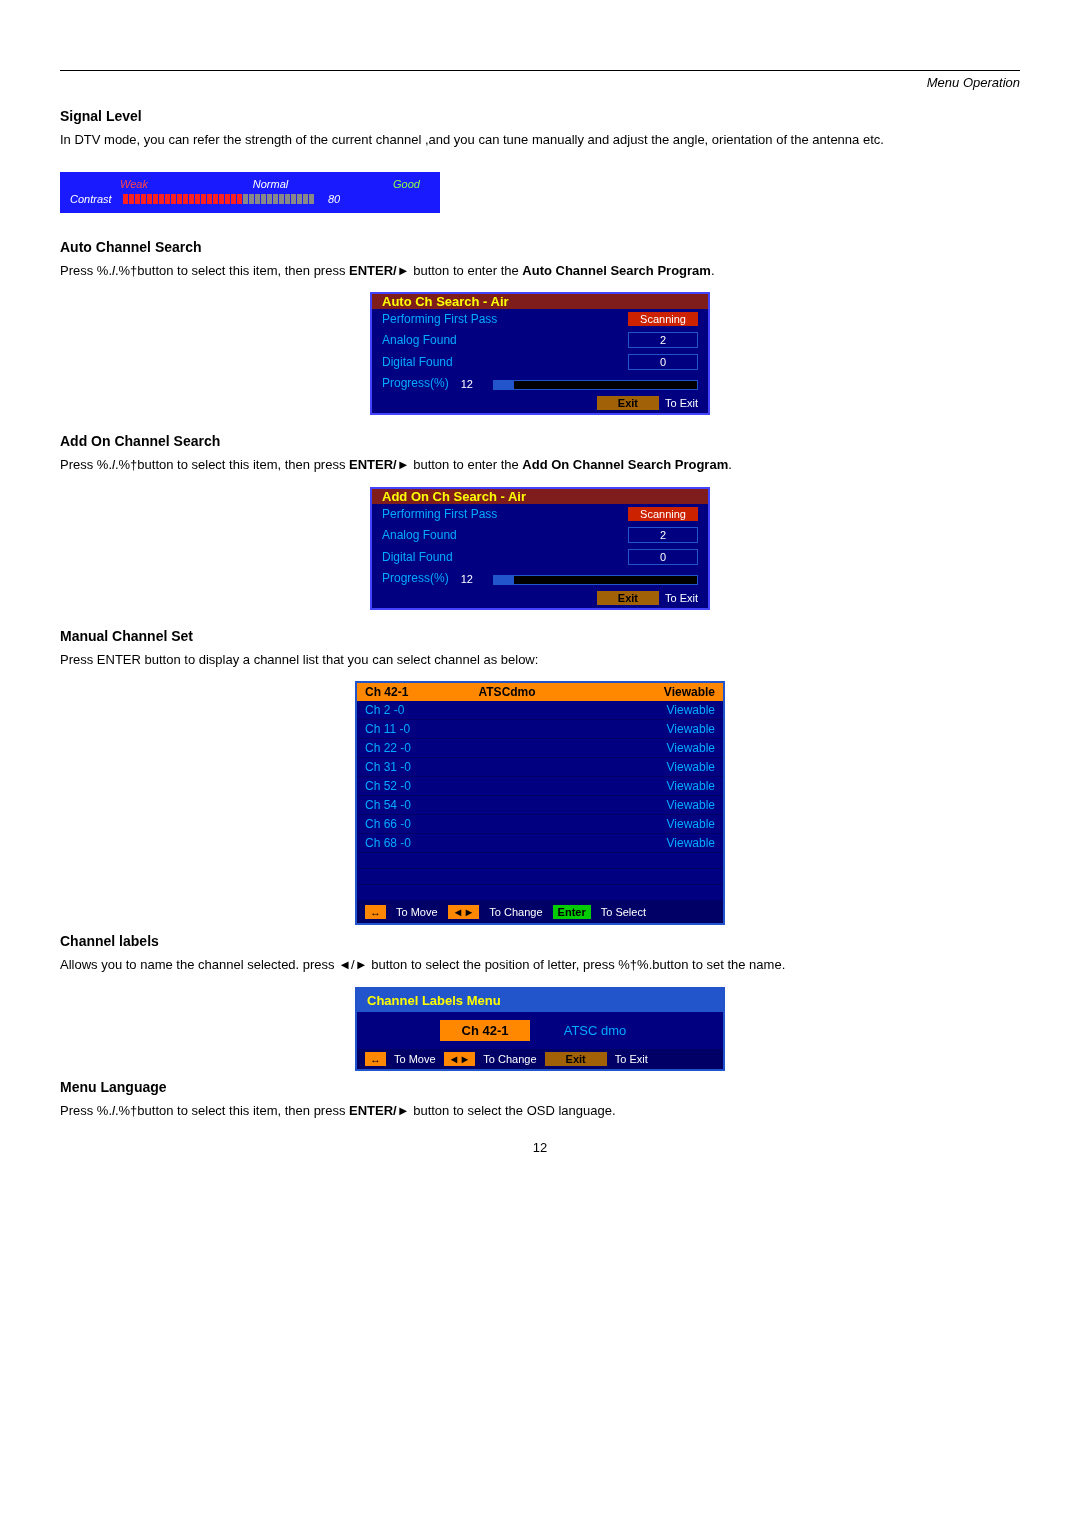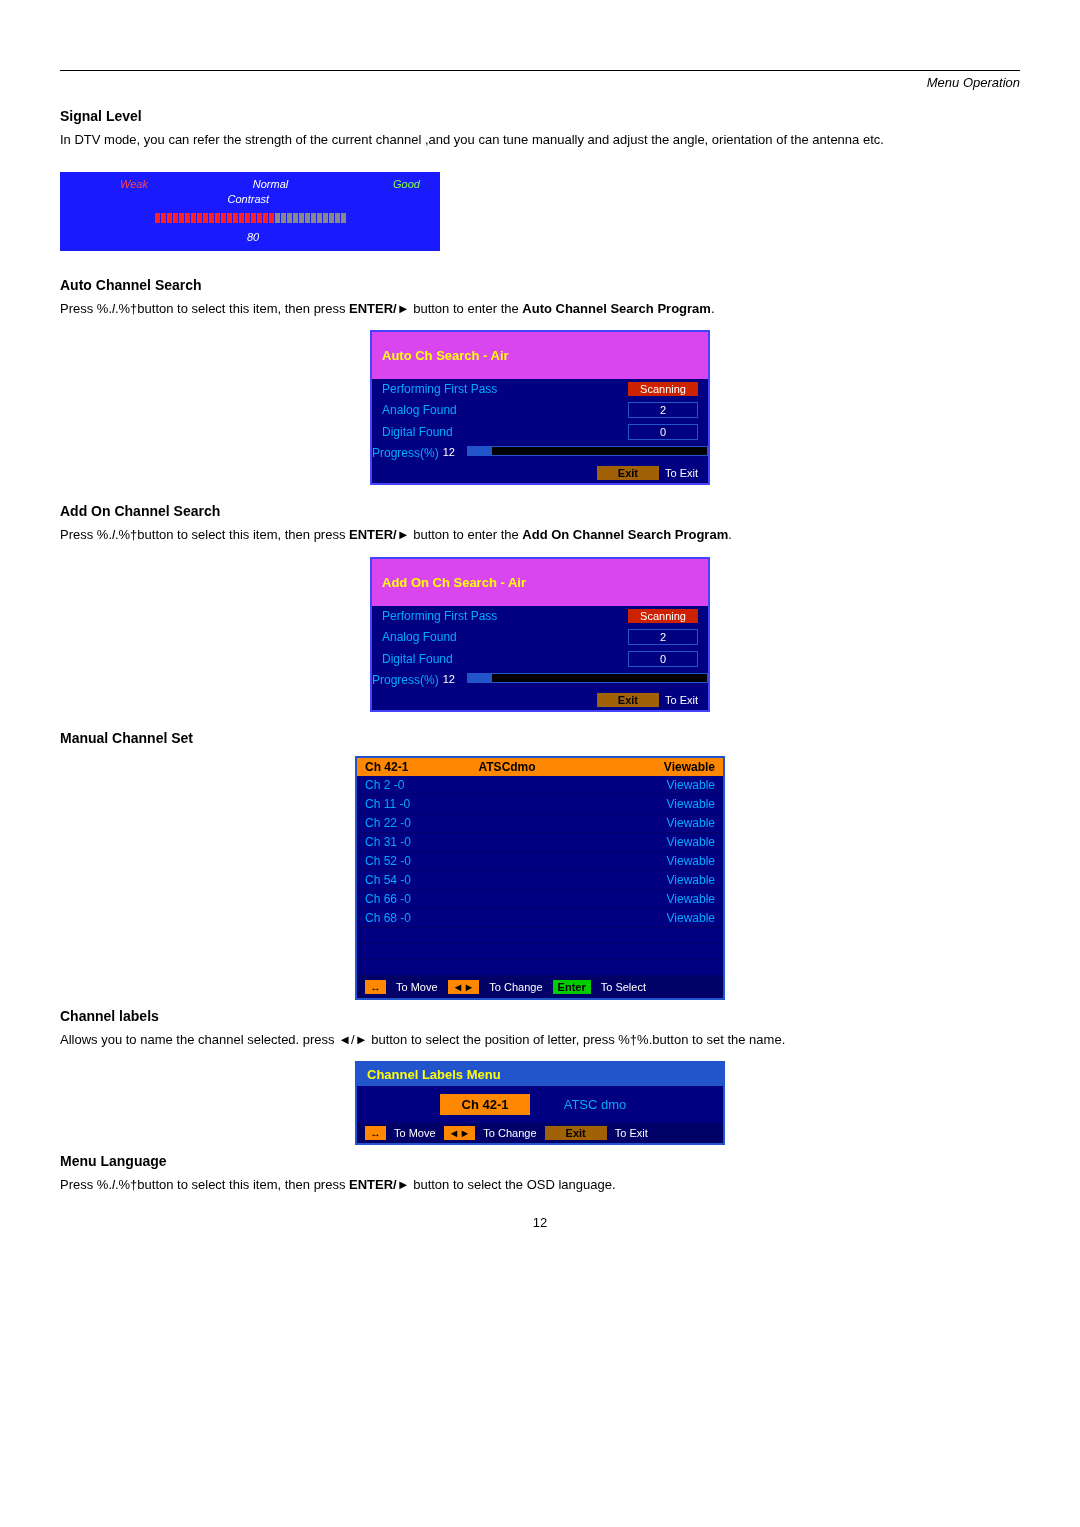--- a/index.html
+++ b/index.html
@@ -46,21 +46,20 @@
       color: #fff;
       font-size: 11px;
       margin-bottom: 3px;
       padding-left: 50px;
       padding-right: 10px;
     }
     .signal-bar-row {
       display: flex;
       align-items: center;
       gap: 8px;
-      flex-direction: column;
     }
     .signal-bar-label {
       color: #fff;
       font-size: 11px;
       min-width: 45px;
     }
     .signal-bar {
       display: flex;
       align-items: center;
       gap: 1px;
@@ -79,25 +78,25 @@
 
     
     .search-box {
       background: #000080;
       border: 2px solid #4444ff;
       width: 340px;
       margin: 10px auto 18px auto;
       padding: 0;
     }
     .search-box-title {
-      background: #d946ef;
+      background: #7f1d1d;
       color: #ffff00;
       font-weight: bold;
       font-size: 13px;
-      padding: 16px 10px;
+      padding: 0 10px;
       text-align: left;
     }
     .search-box-row {
       display: flex;
       justify-content: space-between;
       align-items: center;
       padding: 3px 10px;
       color: #00aaff;
       font-size: 12px;
     }
@@ -113,25 +112,25 @@
       background: #000080;
       color: #fff;
       font-size: 11px;
       padding: 1px 12px;
       min-width: 70px;
       text-align: center;
       border: 1px solid #2255cc;
     }
     .search-box-progress-row {
       display: flex;
-      align-items: flex-start;
-      padding: 3px 0;
+      align-items: flex-end;
+      padding: 3px 10px;
       color: #00aaff;
       font-size: 12px;
-      gap: 4px;
+      gap: 12px;
     }
     .progress-bar-outer {
       background: #000;
       border: 1px solid #2255cc;
       flex: 1;
       height: 10px;
     }
     .progress-bar-inner {
       background: #2255cc;
       height: 100%;
@@ -406,20 +405,21 @@
     </div>
     <div class="search-box-footer">
       <span class="exit-btn">Exit</span>
       <span class="footer-text">To Exit</span>
     </div>
   </div>
 </div>
 
 <div class="sub-section">
   <div class="section-title">Manual Channel Set</div>
+  <div class="section-body">Press ENTER button to display a channel list that you can select channel as below:</div>
 
   <div class="manual-menu">
     <div class="manual-menu-header">
       <span class="col1">Ch 42-1</span>
       <span class="col2">ATSCdmo</span>
       <span class="col3">Viewable</span>
     </div>
 
     <div id="manual-rows-container">
         <div class="manual-menu-row">

